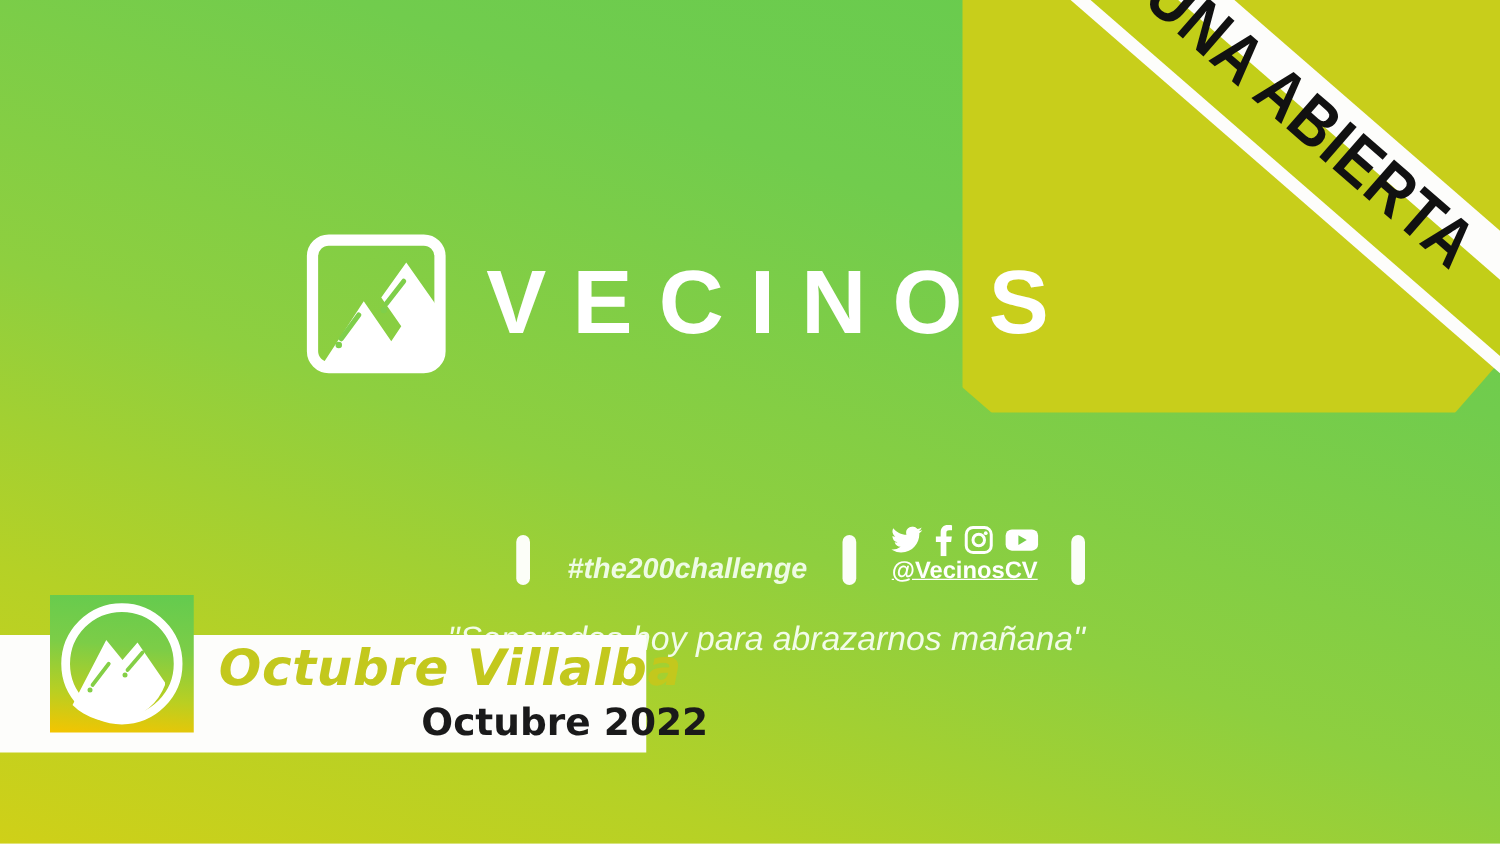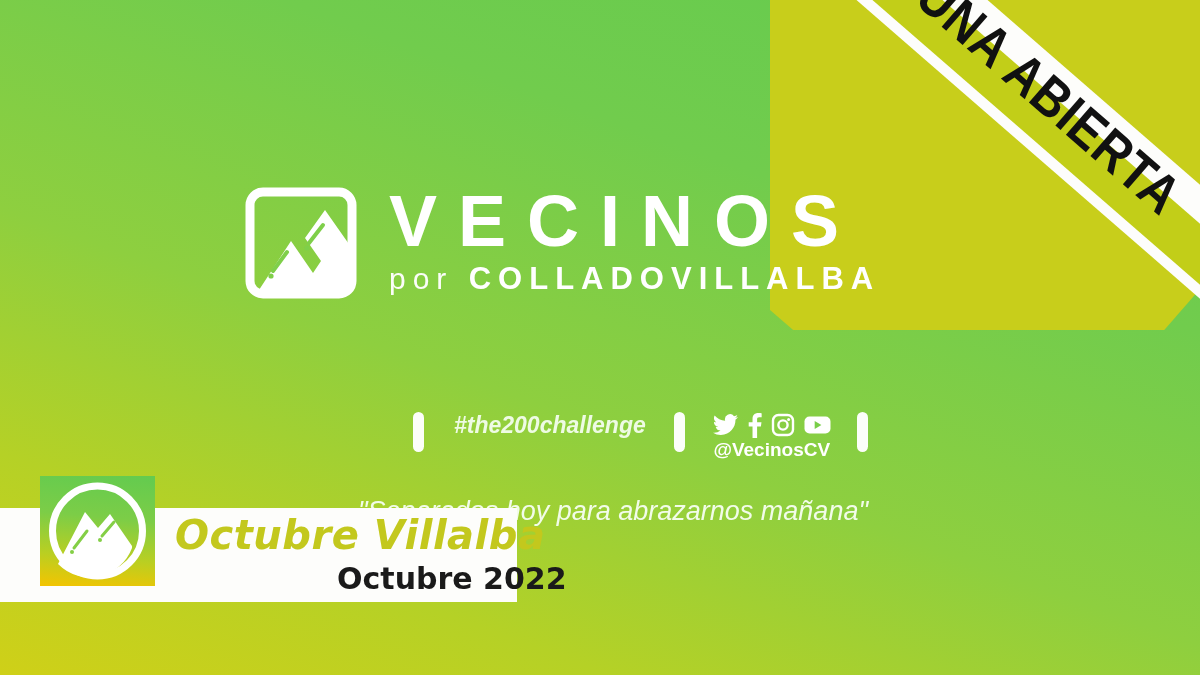--- a/index.html
+++ b/index.html
@@ -128,21 +128,21 @@
     font-size: 31px;
     letter-spacing: 7px;
   }
 
   
   .social-strip {
     position: absolute;
     left: 413px;
     top: 412px;
     display: flex;
-    align-items: flex-start;
+    align-items: flex-end;
     height: 56px;
   }
   .pill {
     width: 11px;
     height: 40px;
     border-radius: 6px;
     background: #ffffff;
     flex: 0 0 auto;
     opacity: .97;
   }
@@ -168,20 +168,21 @@
     height: 26px;
   }
   .icon-row svg { display: block; }
   .handle {
     color: #ffffff;
     font-family: "Liberation Sans", sans-serif;
     font-weight: 700;
     font-size: 19px;
     margin-top: 1px;
     white-space: nowrap;
+    text-decoration: underline;
   }
 
   
   .quote {
     position: absolute;
     left: 358px;
     top: 496px;
     color: #f2fce9;
     font-family: "Liberation Sans", sans-serif;
     font-style: italic;
@@ -253,23 +254,20 @@
         <path d="M14 108 L48 56 L70 88 L78 76 L62 53 L82 25 L108 62 L108 96 A12 12 0 0 1 96 108 Z" fill="#ffffff"></path>
         <path d="M30 86 L44 67" stroke="#7fcf4a" stroke-width="4" stroke-linecap="round" fill="none"></path>
         <circle cx="28" cy="91" r="2.6" fill="#7fcf4a"></circle>
         <path d="M66 58 L80 40" stroke="#7fcf4a" stroke-width="4" stroke-linecap="round" fill="none"></path>
         <circle cx="64" cy="63" r="2.6" fill="#7fcf4a"></circle>
       </svg>
     </span>
 
     <span class="logo-text-block">
       <span class="brand-main">VECINOS</span>
-      <span class="brand-sub">
-        <span class="por">por</span><span class="por">&nbsp;</span><span class="cv">COLLADOVILLALBA</span>
-      </span>
     </span>
   </div>
 
   <div class="social-strip">
     <span class="pill"></span>
 
     <span class="hashtag">#the200challenge</span>
 
     <span class="pill"></span>
 

